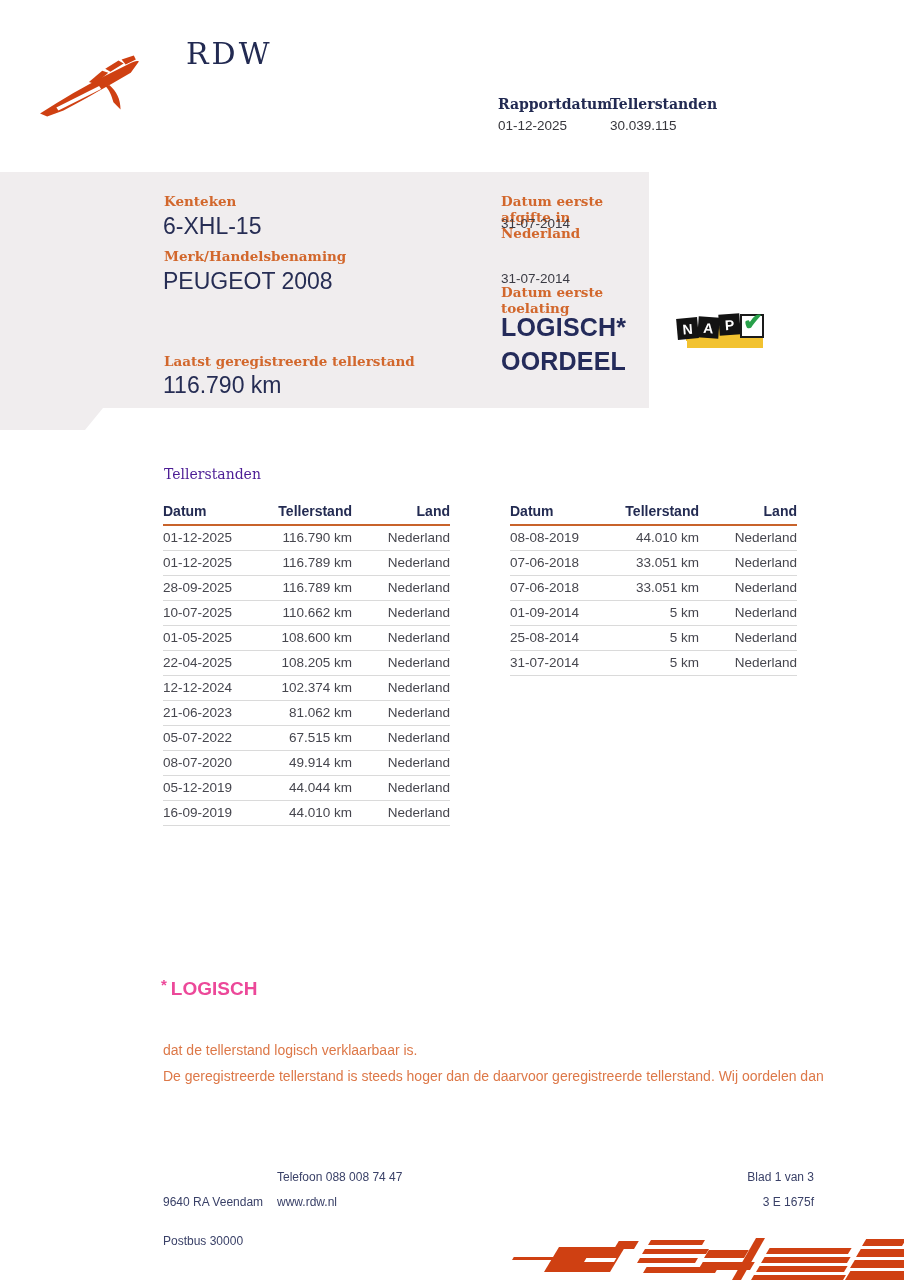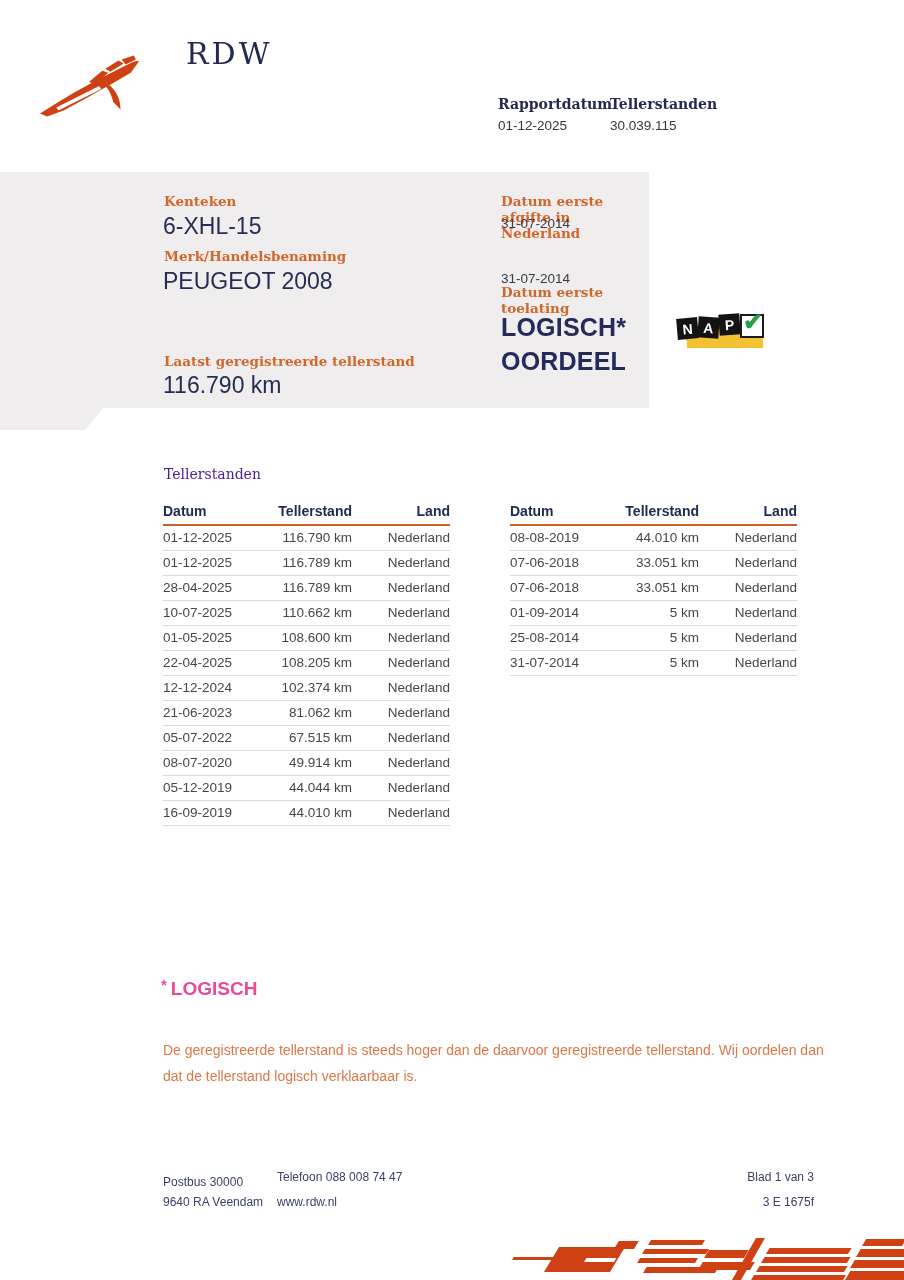--- a/index.html
+++ b/index.html
@@ -65,21 +65,21 @@
   .km-table th:nth-child(2), .km-table td:nth-child(2) { width:85px;  text-align:right; }
   .km-table th:nth-child(3), .km-table td:nth-child(3) { width:98px;  text-align:right; }
 
   
   .verdict-title { left:161px; top:976px; font-weight:700; font-size:19px; color:#ec4899; }
   .verdict-title .ast { font-size:15px; vertical-align:5px; margin-right:4px; }
   .verdict-text { left:163px; top:1037px; width:700px; font-size:14px; line-height:26px; color:#dd7848; }
 
   
   .ft { font-size:12px; color:#3a4168; }
-  .f-a1 { left:163px; top:1175px;text-align:right; } .f-a2 { left:163px; top:1195px; }
+  .f-a1 { left:163px; top:1234px;text-align:right; } .f-a2 { left:163px; top:1195px; }
   .f-b1 { left:277px; top:1170px; } .f-b2 { left:277px; top:1195px; }
   .f-r1 { left:614px; top:1170px; width:200px; text-align:right; }
   .f-r2 { left:614px; top:1195px; width:200px; text-align:right; }
 
   
   .stripes { left:498px; top:1238px; width:406px; height:42px; }
 </style>
 </head>
 <body>
 
@@ -146,21 +146,21 @@
             <td>01-12-2025</td>
             <td>116.790 km</td>
             <td>Nederland</td>
           </tr>
           <tr>
             <td>01-12-2025</td>
             <td>116.789 km</td>
             <td>Nederland</td>
           </tr>
           <tr>
-            <td>28-04-2025</td>
+            <td>28-09-2025</td>
             <td>116.789 km</td>
             <td>Nederland</td>
           </tr>
           <tr>
             <td>10-07-2025</td>
             <td>110.662 km</td>
             <td>Nederland</td>
           </tr>
           <tr>
             <td>01-05-2025</td>
@@ -247,22 +247,22 @@
             <td>Nederland</td>
           </tr>
         </tbody>
     </table>
   </div>
 
   <div class="abs verdict-title">
     <span class="ast">*</span><span>LOGISCH</span>
   </div>
   <div class="abs verdict-text">
+    <div>dat de tellerstand logisch verklaarbaar is.</div>
     <div>De geregistreerde tellerstand is steeds hoger dan de daarvoor geregistreerde tellerstand. Wij oordelen dan</div>
-    <div>dat de tellerstand logisch verklaarbaar is.</div>
   </div>
 
   <div class="abs ft f-a1">Postbus 30000</div>
   <div class="abs ft f-a2">9640 RA Veendam</div>
   <div class="abs ft f-b1">Telefoon 088 008 74 47</div>
   <div class="abs ft f-b2">www.rdw.nl</div>
   <div class="abs ft f-r1">Blad 1 van 3</div>
   <div class="abs ft f-r2">3 E 1675f</div>
 
   <svg class="abs stripes" viewBox="0 0 406 42" xmlns="http://www.w3.org/2000/svg">

